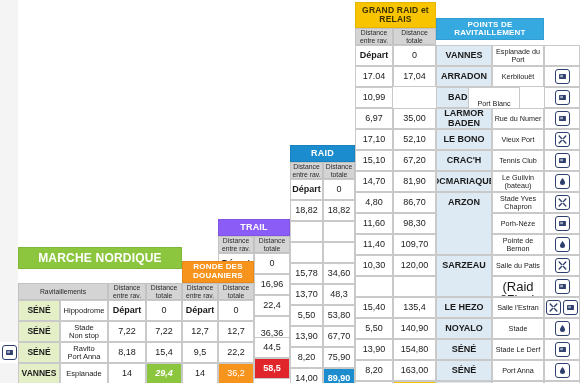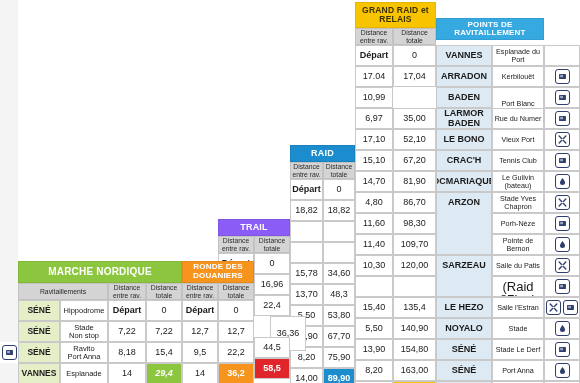--- a/index.html
+++ b/index.html
@@ -28,21 +28,21 @@
   .sub{background:#d4d4d4;font-size:6.8px;color:#2a2a2a;
        border:1px solid #c2c2c2;padding:0 1px;}
   .sub span{display:block;}
 
   
   .num{font-size:9px;}
   .bold{font-weight:bold;}
   .lbl{font-size:8px;}
 
   .c-green  {background:#8cc63e;color:#fff;font-weight:bold;}
-  .c-orange {background:#f7941e;color:#fff;font-weight:bold;}
+  .c-orange {background:#f7941e;color:#fff;font-weight:normal;}
   .c-red    {background:#e0262b;color:#fff;font-weight:bold;}
   .c-blue   {background:#1b8ccd;color:#fff;font-weight:bold;}
   .c-yellow {background:#f8c400;color:#2b2400;font-weight:bold;}
 
   .pale-green{background:#e4efc8;font-weight:bold;font-size:8.5px;}
   .placecell {background:#dde9f3;font-weight:bold;font-size:9px;}
   .poste     {background:#ffffff;font-size:8px;}
 
   .icons{position:absolute;box-sizing:border-box;border:1px solid #c9c9c9;
          background:#fff;display:flex;align-items:center;
@@ -81,21 +81,21 @@
     <div class="icons" style="left: 544px; top: 66px; width: 36px; height: 21px;">
       <span class="ic">
         <svg width="9" height="9" viewBox="0 0 10 10">
           <rect x="1.2" y="2.2" width="7.6" height="5.6" rx="0.6" fill="#2e3f6e"></rect>
           <rect x="2.4" y="3.2" width="3.2" height="2.6" fill="#fff" opacity=".55"></rect>
         </svg>
       </span>
     </div>
     <div class="cell num" style="left: 355px; top: 87px; width: 38px; height: 21px;">10,99</div>
     <div class="cell placecell" style="left: 436px; top: 87px; width: 56px; height: 21px;">BADEN</div>
-    <div class="cell poste" style="left: 492px; top: 87px; width: 52px; height: 21px; font-size: 7.2px; padding: 16px 1px;">Port Blanc</div>
+    <div class="cell poste" style="left: 468px; top: 87px; width: 52px; height: 21px; font-size: 7.2px; padding: 16px 1px;">Port Blanc</div>
     <div class="icons" style="left: 544px; top: 87px; width: 36px; height: 21px;">
       <span class="ic">
         <svg width="9" height="9" viewBox="0 0 10 10">
           <rect x="1.2" y="2.2" width="7.6" height="5.6" rx="0.6" fill="#2e3f6e"></rect>
           <rect x="2.4" y="3.2" width="3.2" height="2.6" fill="#fff" opacity=".55"></rect>
         </svg>
       </span>
     </div>
     <div class="cell num" style="left: 355px; top: 108px; width: 38px; height: 21px;">6,97</div>
     <div class="cell num" style="left: 393px; top: 108px; width: 43px; height: 21px;">35,00</div>
@@ -301,26 +301,26 @@
       <span>Distance</span>
       <span>totale</span>
     </div>
     <div class="cell num bold" style="left: 218px; top: 253px; width: 36px; height: 21px;">Départ</div>
     <div class="cell num" style="left: 254px; top: 253px; width: 36px; height: 21px;">0</div>
     <div class="cell num" style="left: 218px; top: 274px; width: 36px; height: 21px;">16,96</div>
     <div class="cell num" style="left: 254px; top: 274px; width: 36px; height: 21px;">16,96</div>
     <div class="cell num" style="left: 218px; top: 295px; width: 36px; height: 21px;">5,5</div>
     <div class="cell num" style="left: 254px; top: 295px; width: 36px; height: 21px;">22,4</div>
     <div class="cell num" style="left: 218px; top: 316px; width: 36px; height: 21px;">13,9</div>
-    <div class="cell num" style="left: 254px; top: 316px; width: 36px; height: 35px; margin-left: 16px;">36,36</div>
+    <div class="cell num" style="left: 254px; top: 316px; width: 36px; height: 35px;">36,36</div>
     <div class="cell num" style="left: 218px; top: 337px; width: 36px; height: 21px;">8,2</div>
     <div class="cell num" style="left: 254px; top: 337px; width: 36px; height: 21px;">44,5</div>
     <div class="cell num" style="left: 218px; top: 358px; width: 36px; height: 21px;">14</div>
     <div class="cell num c-red" style="left: 254px; top: 358px; width: 36px; height: 21px;">58,5</div>
-    <div class="cell banner b-green" style="left: 18px; top: 261px; width: 164px; height: 22px; font-size: 10px;">MARCHE NORDIQUE</div>
+    <div class="cell banner b-green" style="left: 18px; top: 247px; width: 164px; height: 22px; font-size: 12px;">MARCHE NORDIQUE</div>
     <div class="cell banner b-orange" style="left: 182px; top: 261px; width: 72px; height: 22px; font-size: 8px; line-height: 1.1; padding: 0px 1px;">RONDE DES DOUANIERS</div>
     <div class="cell sub" style="left: 18px; top: 283px; width: 90px; height: 17px; flex-direction: column; justify-content: center;">
       <span>Ravitaillements</span>
     </div>
     <div class="cell sub" style="left: 108px; top: 283px; width: 38px; height: 17px; flex-direction: column; justify-content: center;">
       <span>Distance</span>
       <span>entre rav.</span>
     </div>
     <div class="cell sub" style="left: 146px; top: 283px; width: 36px; height: 17px; flex-direction: column; justify-content: center;">
       <span>Distance</span>

